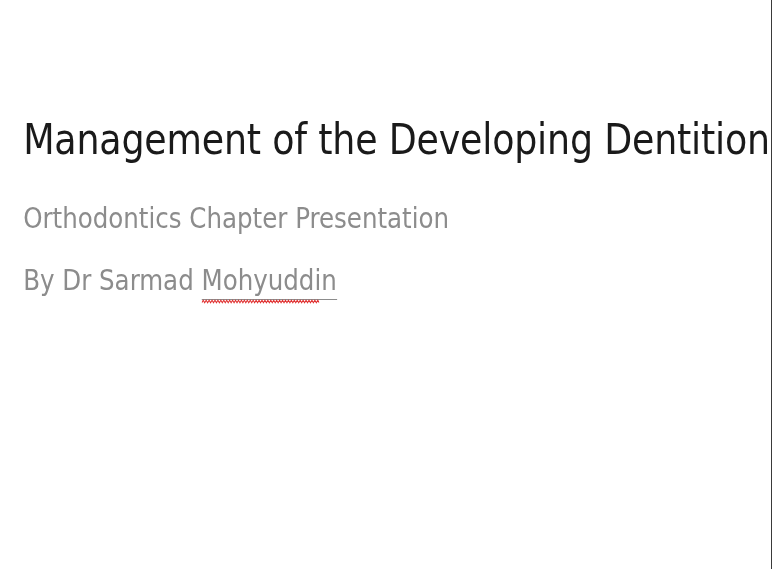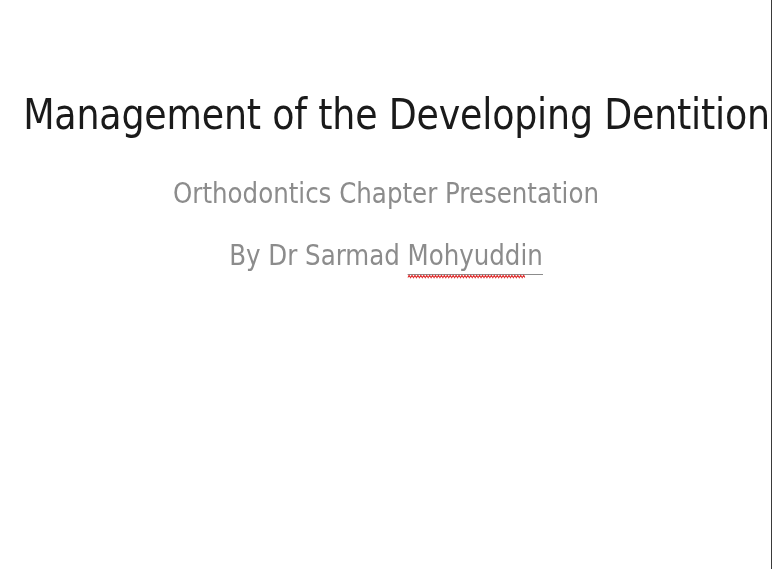--- a/index.html
+++ b/index.html
@@ -22,23 +22,22 @@
     box-sizing: border-box;
     border-right: 1px solid #3a3a3a;
   }
 
   
   .text-block {
     position: absolute;
     left: 0;
     top: 0;
     width: 772px;
-    padding-top: 89px;
+    padding-top: 114px;
     box-sizing: border-box;
-    text-align: center;
   }
 
   .slide-title {
     font-family: "DejaVu Sans Condensed", "Liberation Sans Narrow",
                  "Liberation Sans", sans-serif;
     font-size: 43px;
     font-weight: 400;
     font-stretch: condensed;
     color: #1a1a1a;
     line-height: 50px;

